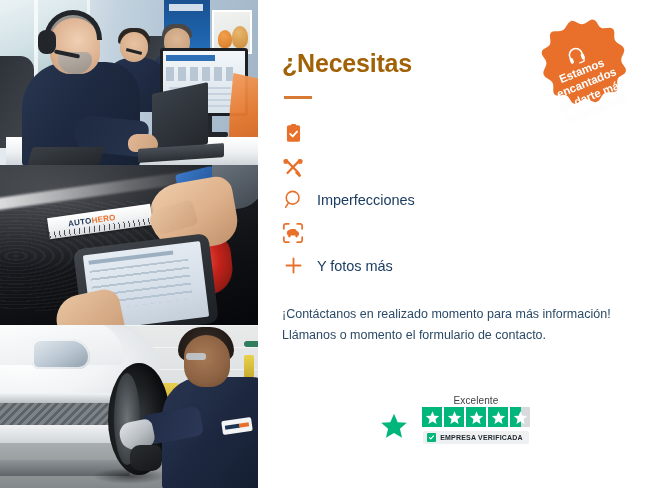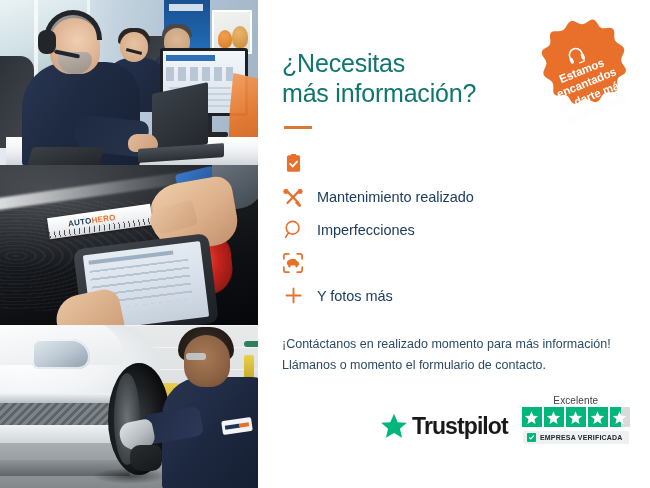--- a/index.html
+++ b/index.html
@@ -481,22 +481,22 @@
     position: relative;
     flex: 1 1 auto;
     height: 488px;
     padding: 48px 24px 0 24px;
     overflow: hidden;
   }
 
   #headline {
     font-size: 25px;
     line-height: 1.2;
-    font-weight: 400;
-    color: #0f766e;
+    font-weight: 700;
+    color: #a16207;
     letter-spacing: -.2px;
     max-width: 240px;
   }
   #headline .line { display:block; white-space: nowrap; }
 
   #divider {
     margin: 18px 0 0 2px;
     width: 28px;
     height: 3px;
     background: #d97a34;
@@ -719,21 +719,20 @@
       <div class="ws-worker-glove"></div>
       <div class="ws-worker-glove2"></div>
     </div>
 
   </div>
 
   <div id="content">
 
     <h1 id="headline">
       <span class="line">¿Necesitas</span>
-      <span class="line">más información?</span>
     </h1>
 
     <div id="divider"></div>
 
     <div id="features">
 
       <div class="feature">
         <span class="feature-icon">
           <svg width="21" height="21" viewBox="0 0 24 24">
             <rect x="4.5" y="2.5" width="15" height="19" rx="2.2" fill="#e8702a"></rect>
@@ -748,21 +747,20 @@
           <svg width="22" height="22" viewBox="0 0 24 24">
             <g stroke="#e8702a" stroke-width="2.4" stroke-linecap="round" fill="none">
               <path d="M4.5 4.5L18 18.5"></path>
               <path d="M19.5 4.5L6 18.5"></path>
             </g>
             <path d="M3 3.2l3.4.6.6 3.4-1.6 1.6-3.4-.6L1.4 4.8z" fill="#e8702a"></path>
             <path d="M21 3.2l-3.4.6-.6 3.4 1.6 1.6 3.4-.6.6-3.4z" fill="#e8702a"></path>
             <path d="M16.4 16l4 4.2a1.6 1.6 0 01-2.3 2.2l-4-4.2z" fill="#e8702a"></path>
           </svg>
         </span>
-        <span class="feature-label">Mantenimiento realizado</span>
       </div>
 
       <div class="feature">
         <span class="feature-icon">
           <svg width="21" height="21" viewBox="0 0 24 24">
             <circle cx="11" cy="10" r="7.3" fill="none" stroke="#e8702a" stroke-width="1.8"></circle>
             <path d="M6.4 15.6L3 21" fill="none" stroke="#e8702a" stroke-width="1.8" stroke-linecap="round"></path>
           </svg>
         </span>
         <span class="feature-label">Imperfecciones</span>
@@ -804,21 +802,20 @@
     </div>
 
     <div id="trustpilot">
 
       <div id="tp-logo">
         <span>
           <svg width="28" height="28" viewBox="0 0 24 24">
             <path d="M12 1.4l3.2 7.3 7.8.6-5.9 5.1 1.8 7.7L12 17.9l-6.9 4.2 1.8-7.7L1 9.3l7.8-.6z" fill="#00b67a"></path>
           </svg>
         </span>
-        <span id="tp-wordmark">Trustpilot</span>
       </div>
 
       <div id="tp-rating">
         <span id="tp-excelente">Excelente</span>
 
         <div id="tp-stars">
           <span class="tp-star">
             <svg width="15" height="15" viewBox="0 0 24 24">
                 <path d="M12 2l3 7.1 7.6.6-5.8 5 1.7 7.5L12 18.3l-6.5 3.9 1.7-7.5-5.8-5 7.6-.6z" fill="#ffffff"></path>
               </svg>

